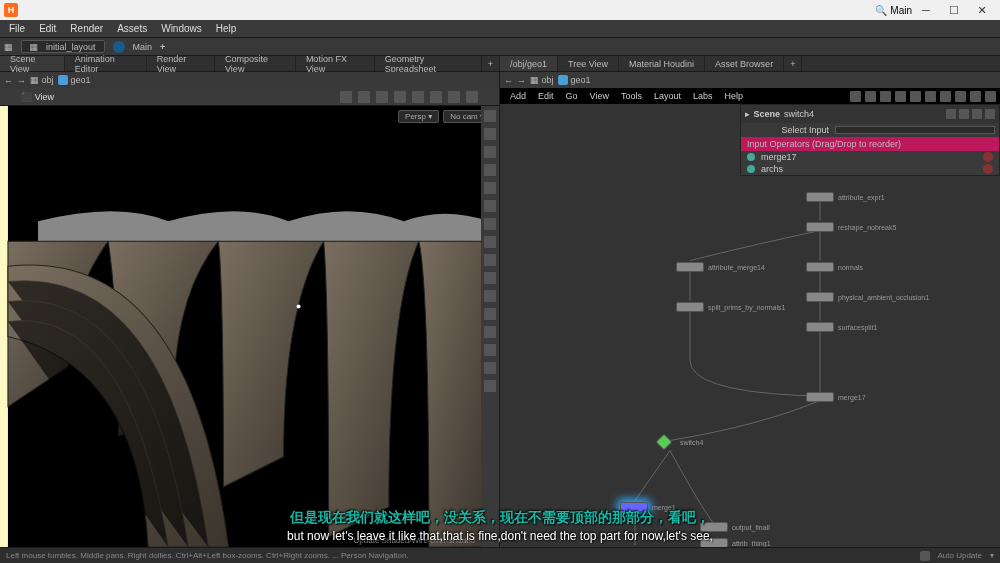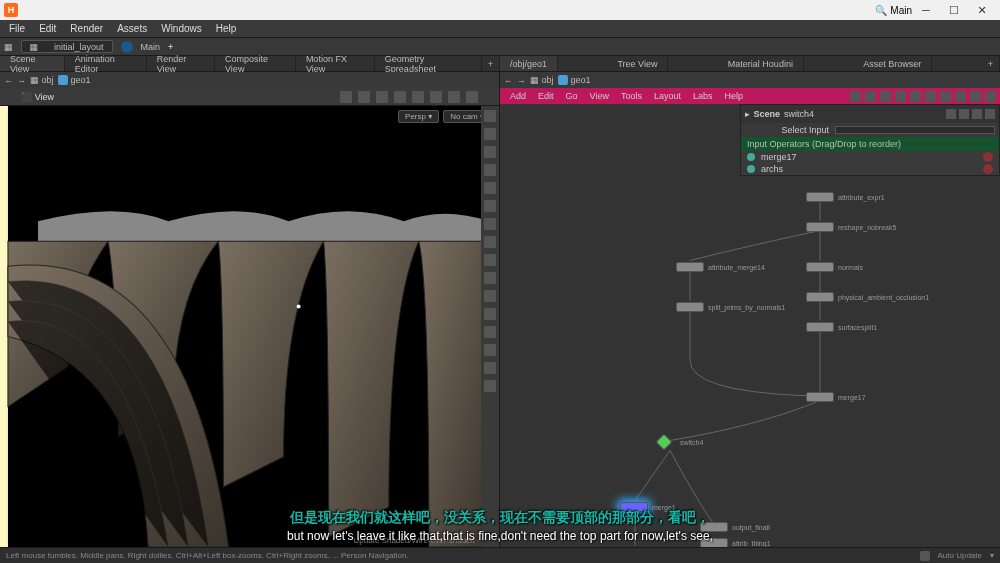--- a/index.html
+++ b/index.html
@@ -16,21 +16,21 @@
 .menubar { height: 18px; background: #3a3a3a; display: flex; align-items: center; padding: 0 2px; border-bottom: 1px solid #1a1a1a; }
 .menubar .mi { padding: 0 7px; font-size: 10px; color: #ddd; }
 
 
 .toolbar { height: 18px; background: #383838; display: flex; align-items: center; padding: 0 4px; border-bottom: 1px solid #1a1a1a; font-size: 9px; color: #bbb; gap: 8px; }
 .toolbar .pill { background: #2a2a2a; border: 1px solid #555; padding: 0 8px; height: 13px; display: flex; align-items: center; border-radius: 2px; }
 .toolbar .h-icon { width: 12px; height: 12px; background: #1a5a8a; border-radius: 6px; }
 .toolbar .plus { font-weight: bold; }
 
 
-.tabrow { height: 16px; background: #303030; display: flex; align-items: center; border-bottom: 1px solid #1a1a1a; justify-content: space-between; }
+.tabrow { height: 16px; background: #303030; display: flex; align-items: center; border-bottom: 1px solid #1a1a1a; }
 .tabrow .tab { padding: 0 10px; font-size: 9px; color: #bbb; height: 100%; display: flex; align-items: center; border-right: 1px solid #222; }
 .tabrow .tab.active { background: #3a3a3a; }
 .tabrow .plus { padding: 0 6px; }
 
 
 .main { display: flex; height: calc(563px - 20px - 18px - 18px - 16px - 16px); }
 .left-panel { width: 500px; display: flex; flex-direction: column; background: #000; border-right: 1px solid #1a1a1a; position: relative; }
 .right-panel { flex: 1; display: flex; flex-direction: column; background: #333; position: relative; }
 
 
@@ -45,34 +45,34 @@
 .vp-header .vp-icons span { width: 12px; height: 12px; background: #555; border-radius: 1px; }
 
 
 .viewport { flex: 1; background: #fef9c3; position: relative; overflow: hidden; padding-left: 44px; }
 .viewport svg { position: absolute; top: 0; left: 0; width: 100%; height: 100%; }
 .viewport-badges { position: absolute; top: 4px; right: 8px; display: flex; gap: 4px; }
 .viewport-badges .badge { background: #2a2a2a; border: 1px solid #555; color: #aaa; font-size: 8px; padding: 1px 6px; border-radius: 2px; }
 .vp-right-tools { position: absolute; right: 0; top: 0; bottom: 0; width: 18px; background: #3a3a3a; display: flex; flex-direction: column; align-items: center; padding-top: 4px; gap: 6px; }
 .vp-right-tools span { width: 12px; height: 12px; background: #555; border-radius: 1px; }
 .vp-status { position: absolute; bottom: 0; left: 0; right: 18px; font-size: 8px; color: #888; padding: 2px 6px; text-align: right; }
-.rp-menubar { height: 16px; background: #be185d; display: flex; align-items: center; padding: 0 4px; font-size: 9px; color: #ccc; }
+.rp-menubar { height: 16px; background: #000000; display: flex; align-items: center; padding: 0 4px; font-size: 9px; color: #ccc; }
 .rp-menubar .mi { padding: 0 6px; }
 .rp-menubar .righticons { margin-left: auto; display: flex; gap: 4px; }
 .rp-menubar .righticons span { width: 11px; height: 11px; background: #555; border-radius: 1px; }
 
 
 .param-panel { position: absolute; top: 32px; right: 0; width: 260px; background: #3a3a3a; border: 1px solid #222; z-index: 10; }
 .param-header { height: 18px; background: #333; display: flex; align-items: center; padding: 0 4px; font-size: 9px; gap: 4px; }
 .param-header .px { margin-left: auto; display: flex; gap: 3px; }
 .param-header .px span { width: 10px; height: 10px; background: #555; }
 .param-row { display: flex; align-items: center; padding: 2px 4px; font-size: 9px; background: #383838; }
 .param-row .plabel { width: 90px; color: #ccc; text-align: right; padding-right: 6px; }
 .param-row .pslider { flex: 1; height: 8px; background: #2a2a2a; border: 1px solid #555; }
-.param-section { background: #14532d; padding: 2px 6px; font-size: 9px; color: #bbb; }
+.param-section { background: #be185d; padding: 2px 6px; font-size: 9px; color: #bbb; }
 .param-item { display: flex; align-items: center; padding: 1px 6px; font-size: 9px; background: #3a3a3a; }
 .param-item .dot { width: 8px; height: 8px; background: #4a9; border-radius: 4px; margin-right: 6px; }
 .param-item .del { margin-left: auto; width: 10px; height: 10px; background: #833; border-radius: 5px; }
 
 
 .network { flex: 1; position: relative; background: #333; overflow: hidden; }
 .network .watermark { position: absolute; top: 14px; right: 40px; font-size: 16px; color: #555; font-weight: bold; }
 .network .watermark2 { position: absolute; top: 14px; right: 150px; font-size: 12px; color: #4a4a4a; }
 .network svg { position: absolute; top: 0; left: 0; width: 100%; height: 100%; }
 .node { position: absolute; display: flex; align-items: center; }
@@ -109,21 +109,21 @@
   <span class="mi">File</span>
   <span class="mi">Edit</span>
   <span class="mi">Render</span>
   <span class="mi">Assets</span>
   <span class="mi">Windows</span>
   <span class="mi">Help</span>
 </div>
 
 <div class="toolbar">
   <span>▦</span>
-  <span class="pill">▦ <span style="margin-left:16px">initial_layout</span></span>
+  <span class="pill">▦ <span style="margin-left:8px">initial_layout</span></span>
   <span class="h-icon"></span>
   <span>Main</span>
   <span class="plus">+</span>
 </div>
 
 <div class="tabrow" style="width:500px;float:left">
   <span class="tab active">Scene View</span>
   <span class="tab">Animation Editor</span>
   <span class="tab">Render View</span>
   <span class="tab">Composite View</span>

